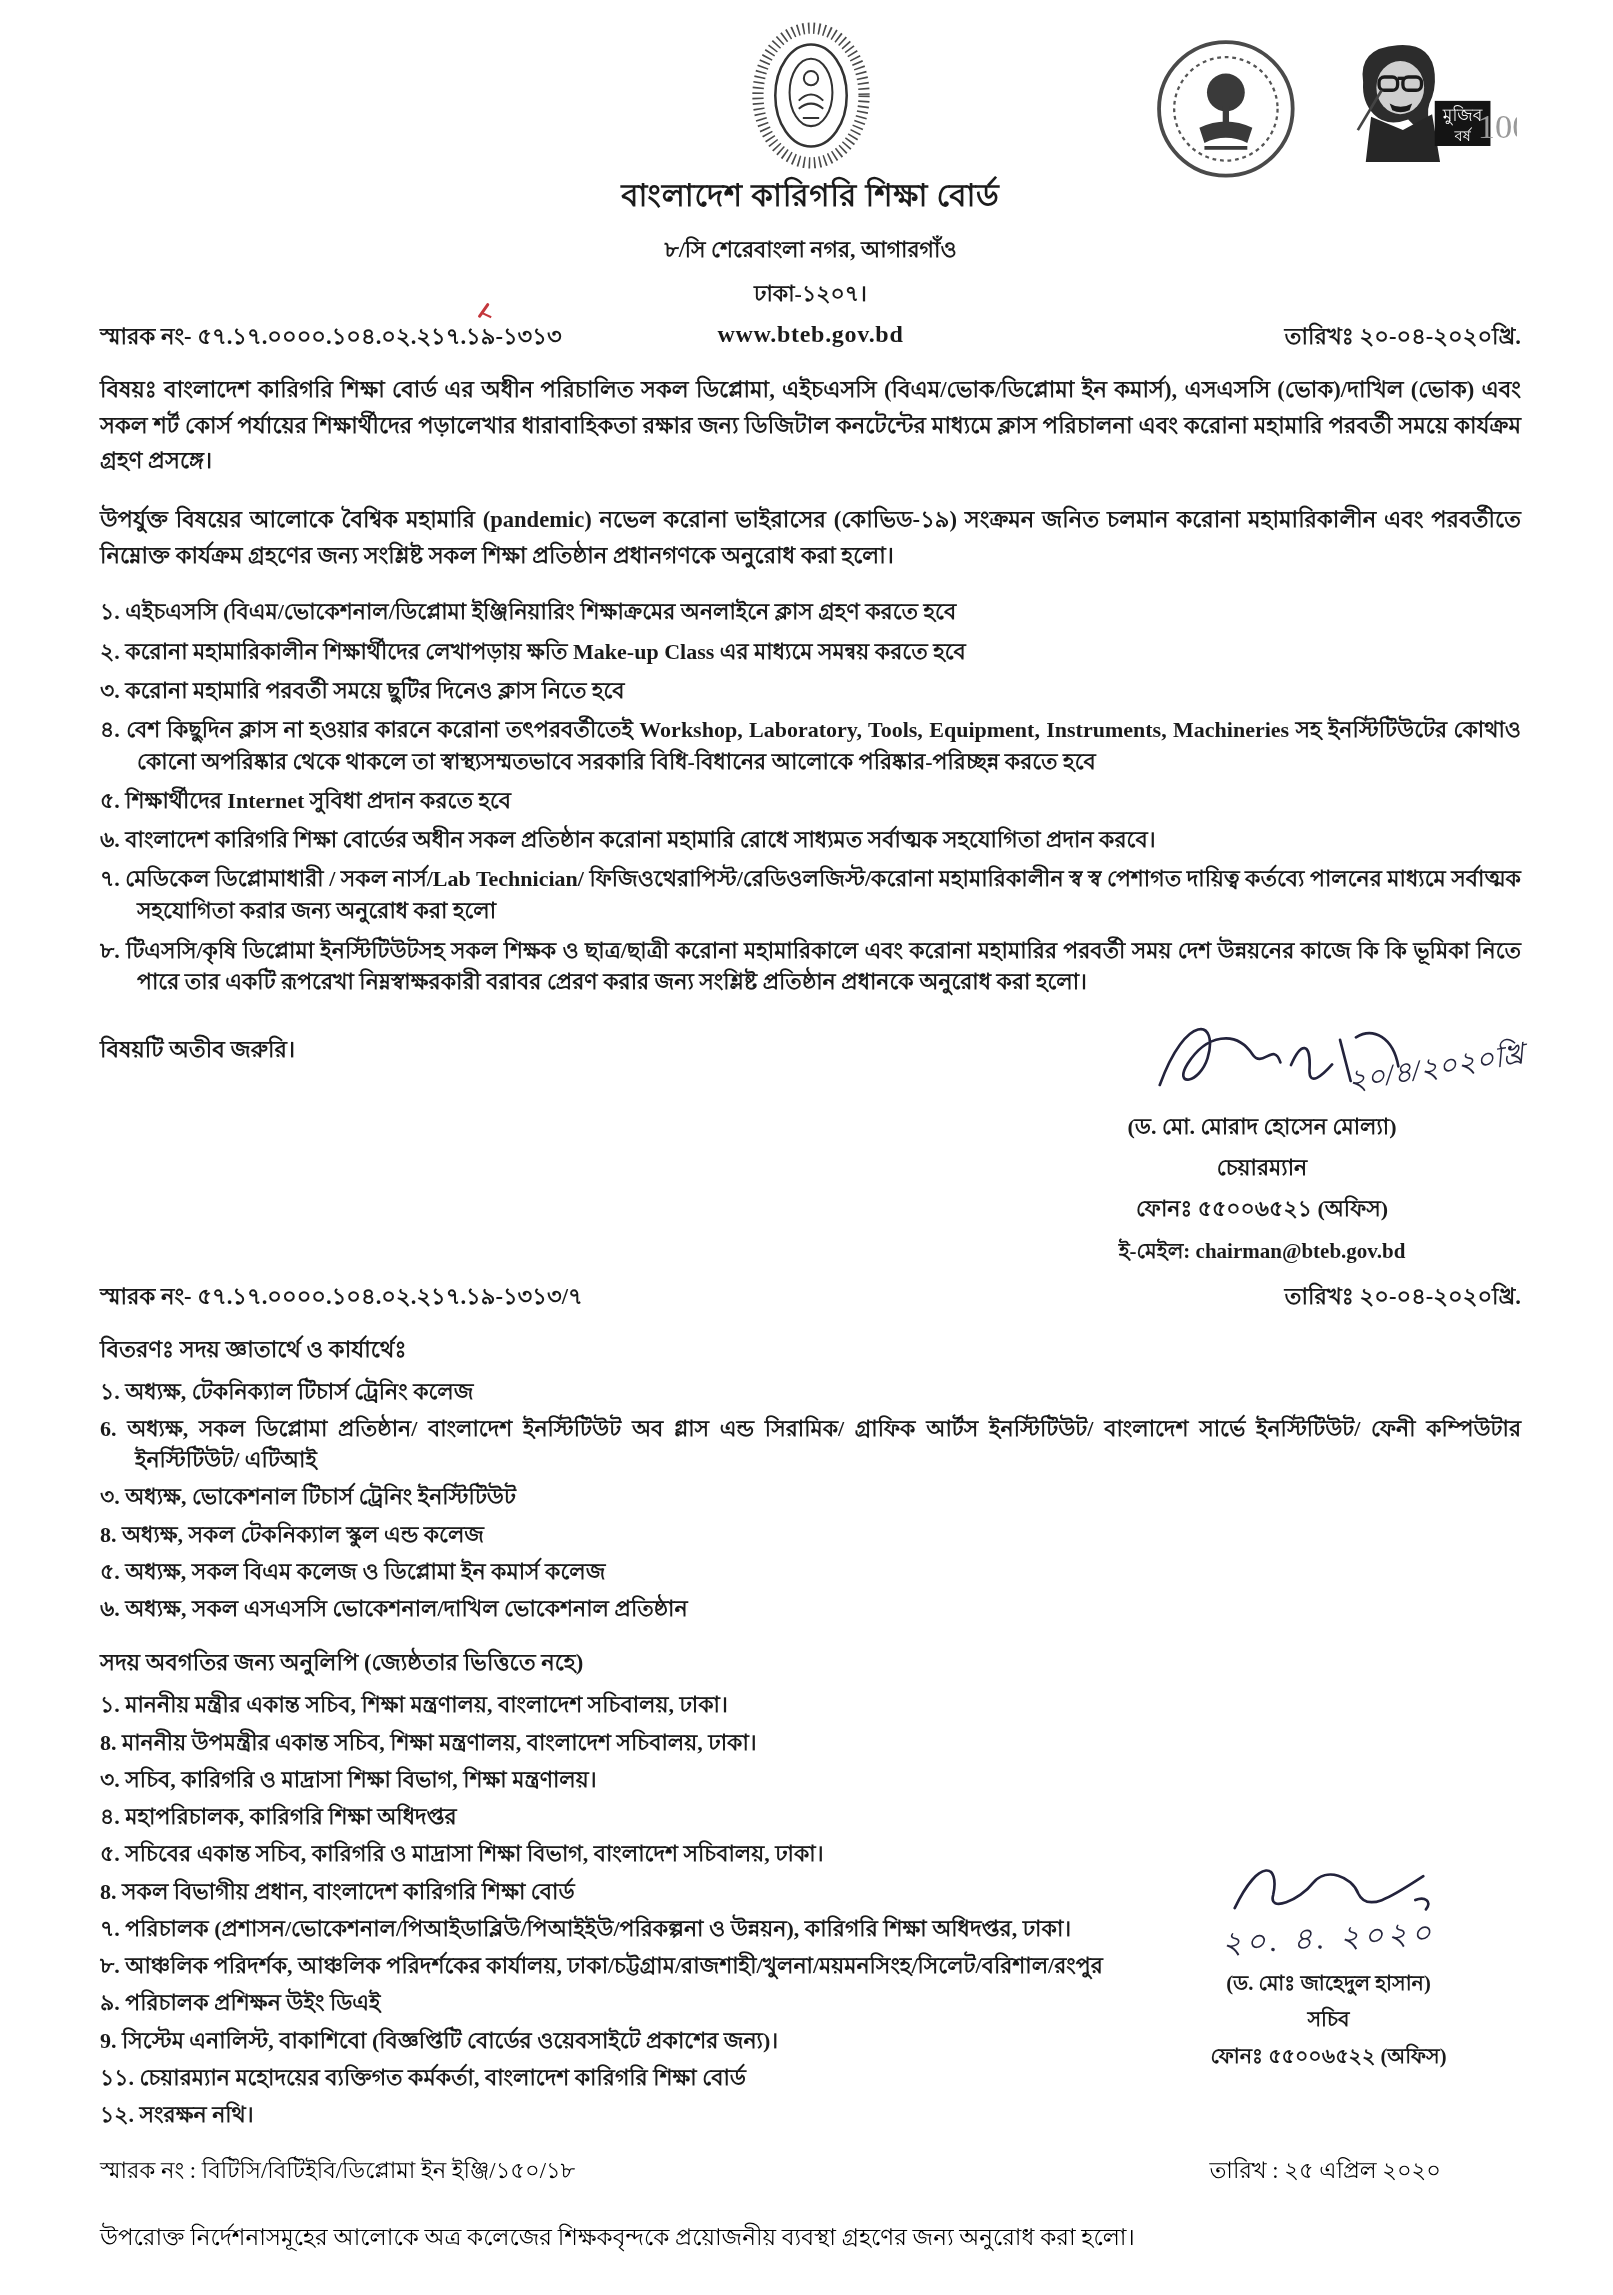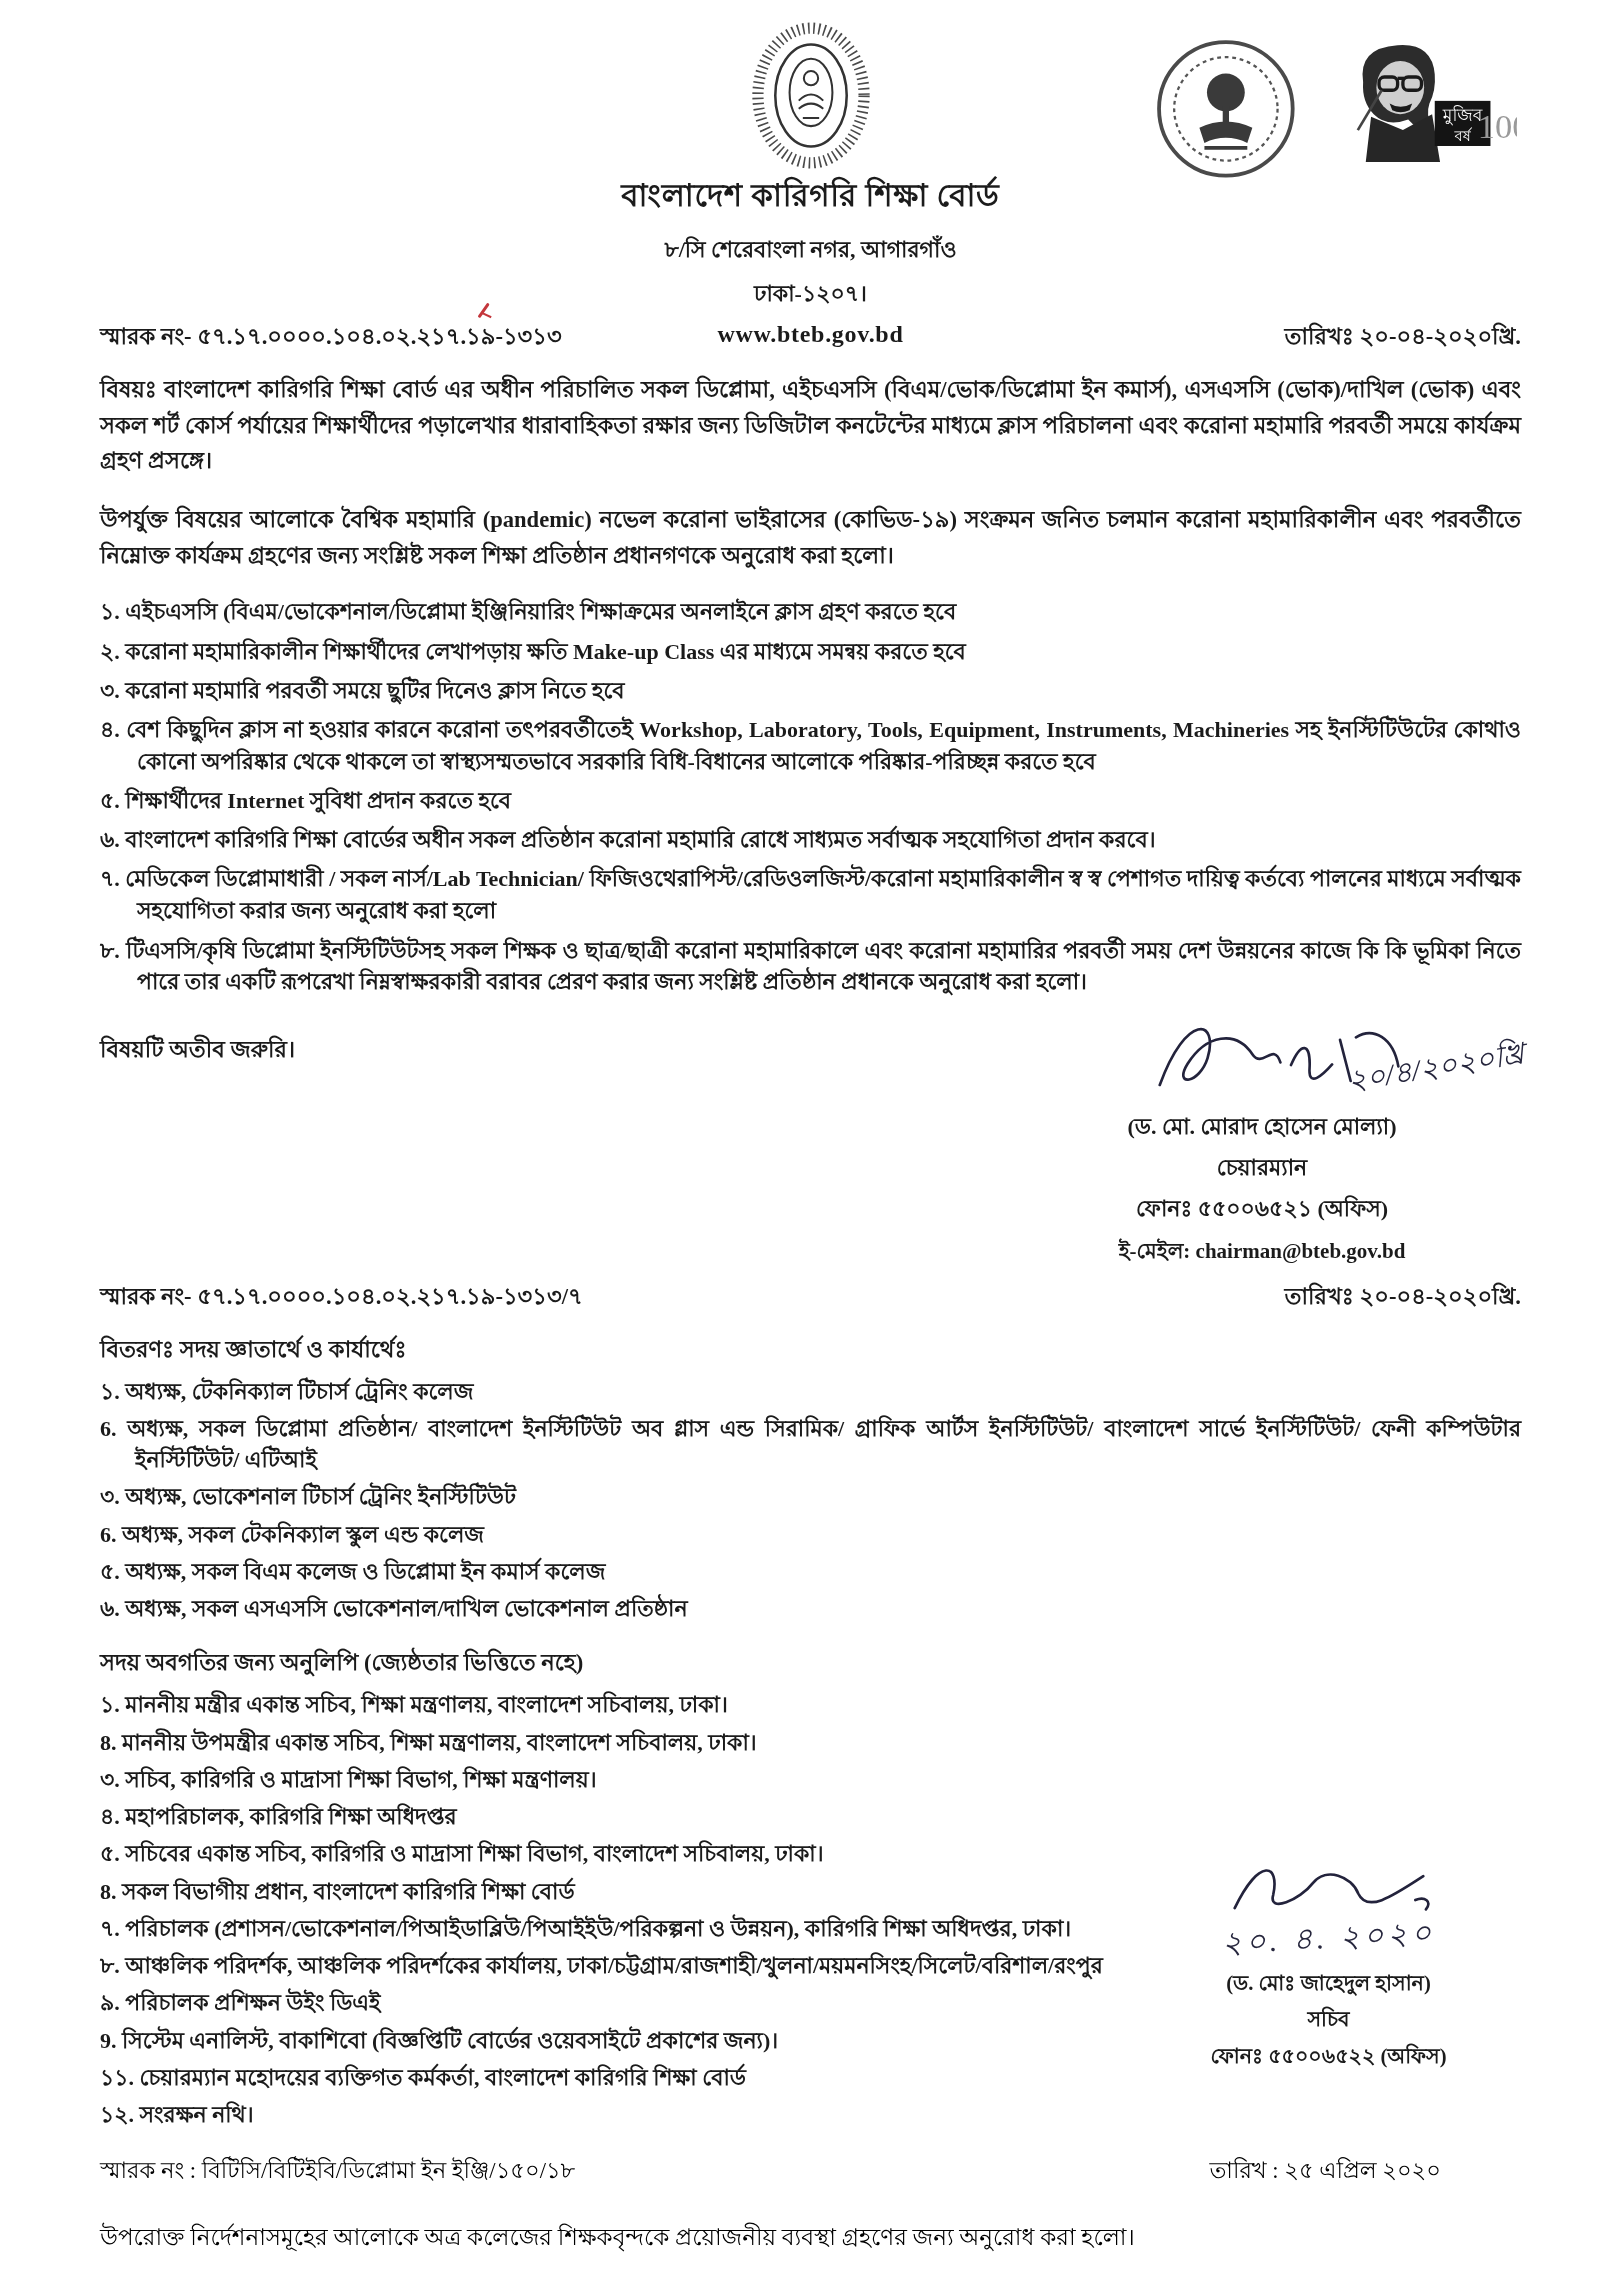--- a/index.html
+++ b/index.html
@@ -139,21 +139,21 @@
   <div class="memo-row">
     <span>স্মারক নং- ৫৭.১৭.০০০০.১০৪.০২.২১৭.১৯-১৩১৩/৭</span>
     <span>তারিখঃ ২০-০৪-২০২০খ্রি.</span>
   </div>
 
   <div class="dist-heading">বিতরণঃ সদয় জ্ঞাতার্থে ও কার্যার্থেঃ</div>
   <div>
     <div class="dist-item">১. অধ্যক্ষ, টেকনিক্যাল টিচার্স ট্রেনিং কলেজ</div>
     <div class="dist-item">6. অধ্যক্ষ, সকল ডিপ্লোমা প্রতিষ্ঠান/ বাংলাদেশ ইনস্টিটিউট অব গ্লাস এন্ড সিরামিক/ গ্রাফিক আর্টস ইনস্টিটিউট/ বাংলাদেশ সার্ভে ইনস্টিটিউট/ ফেনী কম্পিউটার ইনস্টিটিউট/ এটিআই</div>
     <div class="dist-item">৩. অধ্যক্ষ, ভোকেশনাল টিচার্স ট্রেনিং ইনস্টিটিউট</div>
-    <div class="dist-item">6. অধ্যক্ষ, সকল টেকনিক্যাল স্কুল এন্ড কলেজ</div>
+    <div class="dist-item">8. অধ্যক্ষ, সকল টেকনিক্যাল স্কুল এন্ড কলেজ</div>
     <div class="dist-item">৫. অধ্যক্ষ, সকল বিএম কলেজ ও ডিপ্লোমা ইন কমার্স কলেজ</div>
     <div class="dist-item">৬. অধ্যক্ষ, সকল এসএসসি ভোকেশনাল/দাখিল ভোকেশনাল প্রতিষ্ঠান</div>
   </div>
 
   <div class="copies-wrap">
     <div class="dist-heading" style="margin-top:0;">সদয় অবগতির জন্য অনুলিপি (জ্যেষ্ঠতার ভিত্তিতে নহে)</div>
     <div class="copies-list">
       <div class="copy-item">১. মাননীয় মন্ত্রীর একান্ত সচিব, শিক্ষা মন্ত্রণালয়, বাংলাদেশ সচিবালয়, ঢাকা।</div>
       <div class="copy-item">8. মাননীয় উপমন্ত্রীর একান্ত সচিব, শিক্ষা মন্ত্রণালয়, বাংলাদেশ সচিবালয়, ঢাকা।</div>
       <div class="copy-item">৩. সচিব, কারিগরি ও মাদ্রাসা শিক্ষা বিভাগ, শিক্ষা মন্ত্রণালয়।</div>

